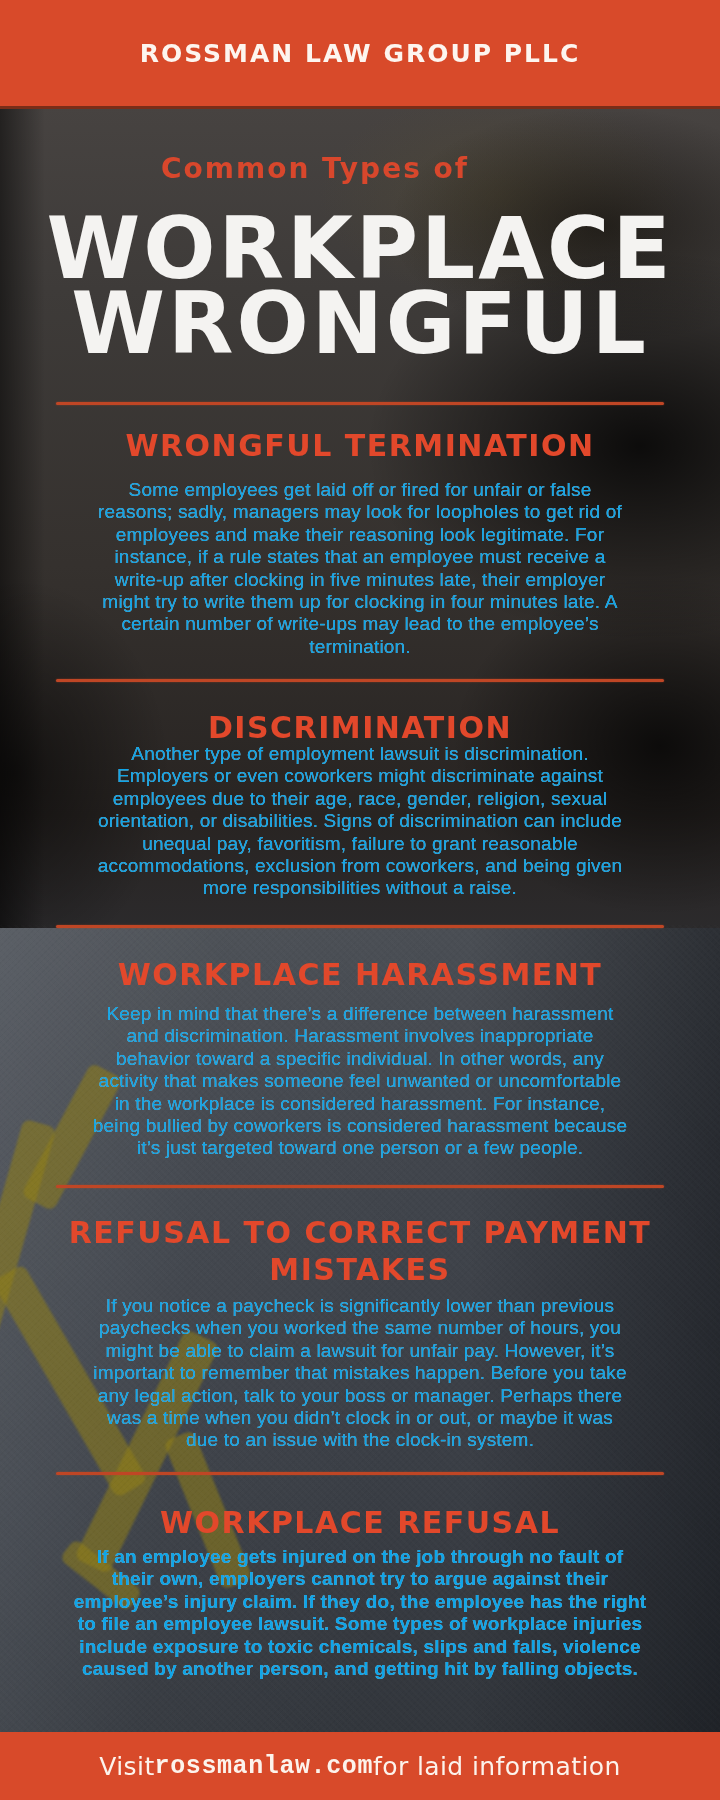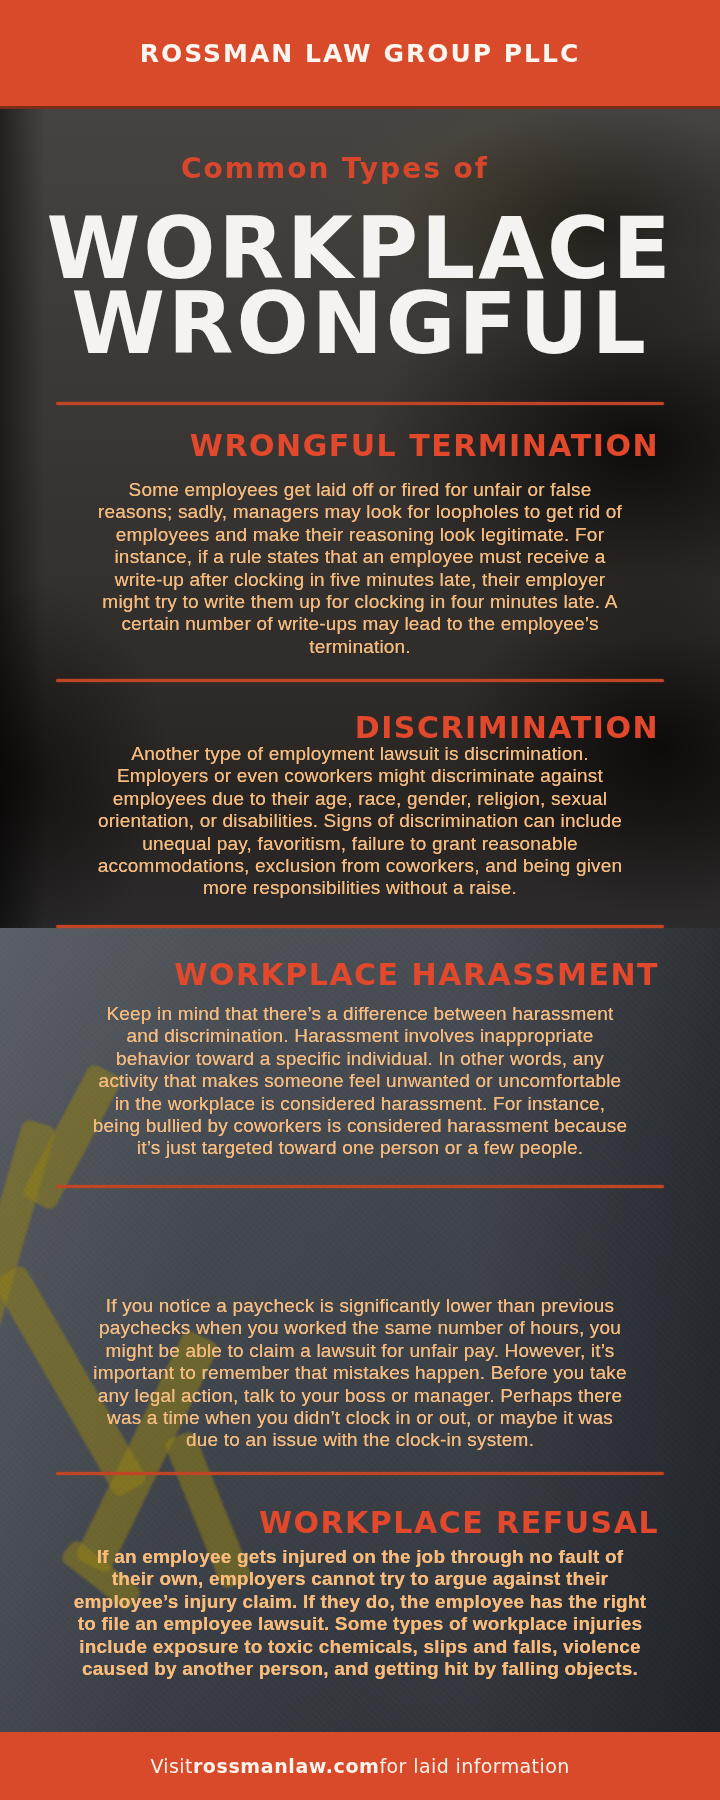--- a/index.html
+++ b/index.html
@@ -31,39 +31,39 @@
   .noise{position:absolute;left:0;top:925px;width:720px;height:807px;opacity:.5;
     background:
       repeating-linear-gradient(45deg, rgba(255,255,255,.025) 0 2px, rgba(0,0,0,0) 2px 5px),
       repeating-linear-gradient(-45deg, rgba(0,0,0,.05) 0 1px, rgba(0,0,0,0) 1px 4px);}
 
   
   .band{position:absolute;left:0;width:720px;background:#d84a2a;display:flex;
         align-items:center;justify-content:center;}
   .header{top:0;height:106px;border-bottom:3px solid rgba(46,22,10,.55);}
   .brand{color:#fdf5ef;font-weight:bold;font-size:25px;letter-spacing:2px;}
-  .footer{top:1732px;height:68px;color:#fcf3ec;font-size:19px;letter-spacing:.4px;}
-  .footer b{font-weight:bold;letter-spacing:.6px;}
+  .footer{top:1732px;height:68px;color:#fcf3ec;font-size:25px;letter-spacing:.4px;}
+  .footer b{font-weight:bold;letter-spacing:.6px;font-family:Liberation Mono, monospace;}
 
   
   .kicker{position:absolute;left:0;top:152px;width:630px;text-align:center;
-          color:#d8472c;font-weight:bold;font-size:28px;letter-spacing:2px;padding-left:20px;}
+          color:#d8472c;font-weight:bold;font-size:28px;letter-spacing:2px;}
   .title{position:absolute;left:0;width:720px;text-align:center;color:#f4f3f1;
          font-weight:bold;font-size:85px;line-height:1;letter-spacing:3px;}
   .t1{top:206px;}
   .t2{top:281px;}
 
   
   .divider{position:absolute;left:56px;width:608px;height:3px;background:#bf4625;
            border-radius:2px;box-shadow:0 0 2px rgba(191,70,37,.6);}
-  .heading{position:absolute;left:0;width:720px;padding:0 61px;box-sizing:border-box;
-           margin:0;text-align:right;color:#e2482b;font-weight:bold;font-size:30px;
+  .heading{position:absolute;left:0;width:720px;padding:0 32px;box-sizing:border-box;
+           margin:0;text-align:center;color:#e2482b;font-weight:bold;font-size:30px;
            line-height:37px;letter-spacing:1.5px;}
   .body{position:absolute;left:30px;width:660px;margin:0;text-align:center;
-        white-space:pre-line;color:#fdba74;font-family:"Liberation Sans",sans-serif;
+        white-space:pre-line;color:#0ea5e9;font-family:"Liberation Sans",sans-serif;
         font-size:19px;line-height:22.4px;letter-spacing:.2px;
         text-shadow:0 0 .5px rgba(214,213,211,.85);}
   .d1{top:402px;}  .h1x{top:427px;}  .b1{top:479px;}
   .d2{top:679px;}  .h2x{top:709px;}  .b2{top:743px;}
   .d3{top:925px;}  .h3x{top:956px;}  .b3{top:1003px;}
   .d4{top:1185px;} .h4x{top:1214px;} .b4{top:1295px;}
   .d5{top:1472px;} .h5x{top:1504px;} .b5{top:1546px;font-weight:bold;}
 </style>
 </head>
 <body>
@@ -113,20 +113,21 @@
   <h2 class="heading h3x">WORKPLACE HARASSMENT</h2>
   <p class="body b3">Keep in mind that there’s a difference between harassment
 and discrimination. Harassment involves inappropriate
 behavior toward a specific individual. In other words, any
 activity that makes someone feel unwanted or uncomfortable
 in the workplace is considered harassment. For instance,
 being bullied by coworkers is considered harassment because
 it’s just targeted toward one person or a few people.</p>
 
   <div class="divider d4"></div>
+  <h2 class="heading h4x">REFUSAL TO CORRECT PAYMENT MISTAKES</h2>
   <p class="body b4">If you notice a paycheck is significantly lower than previous
 paychecks when you worked the same number of hours, you
 might be able to claim a lawsuit for unfair pay. However, it’s
 important to remember that mistakes happen. Before you take
 any legal action, talk to your boss or manager. Perhaps there
 was a time when you didn’t clock in or out, or maybe it was
 due to an issue with the clock-in system.</p>
 
   <div class="divider d5"></div>
   <h2 class="heading h5x">WORKPLACE REFUSAL</h2>

